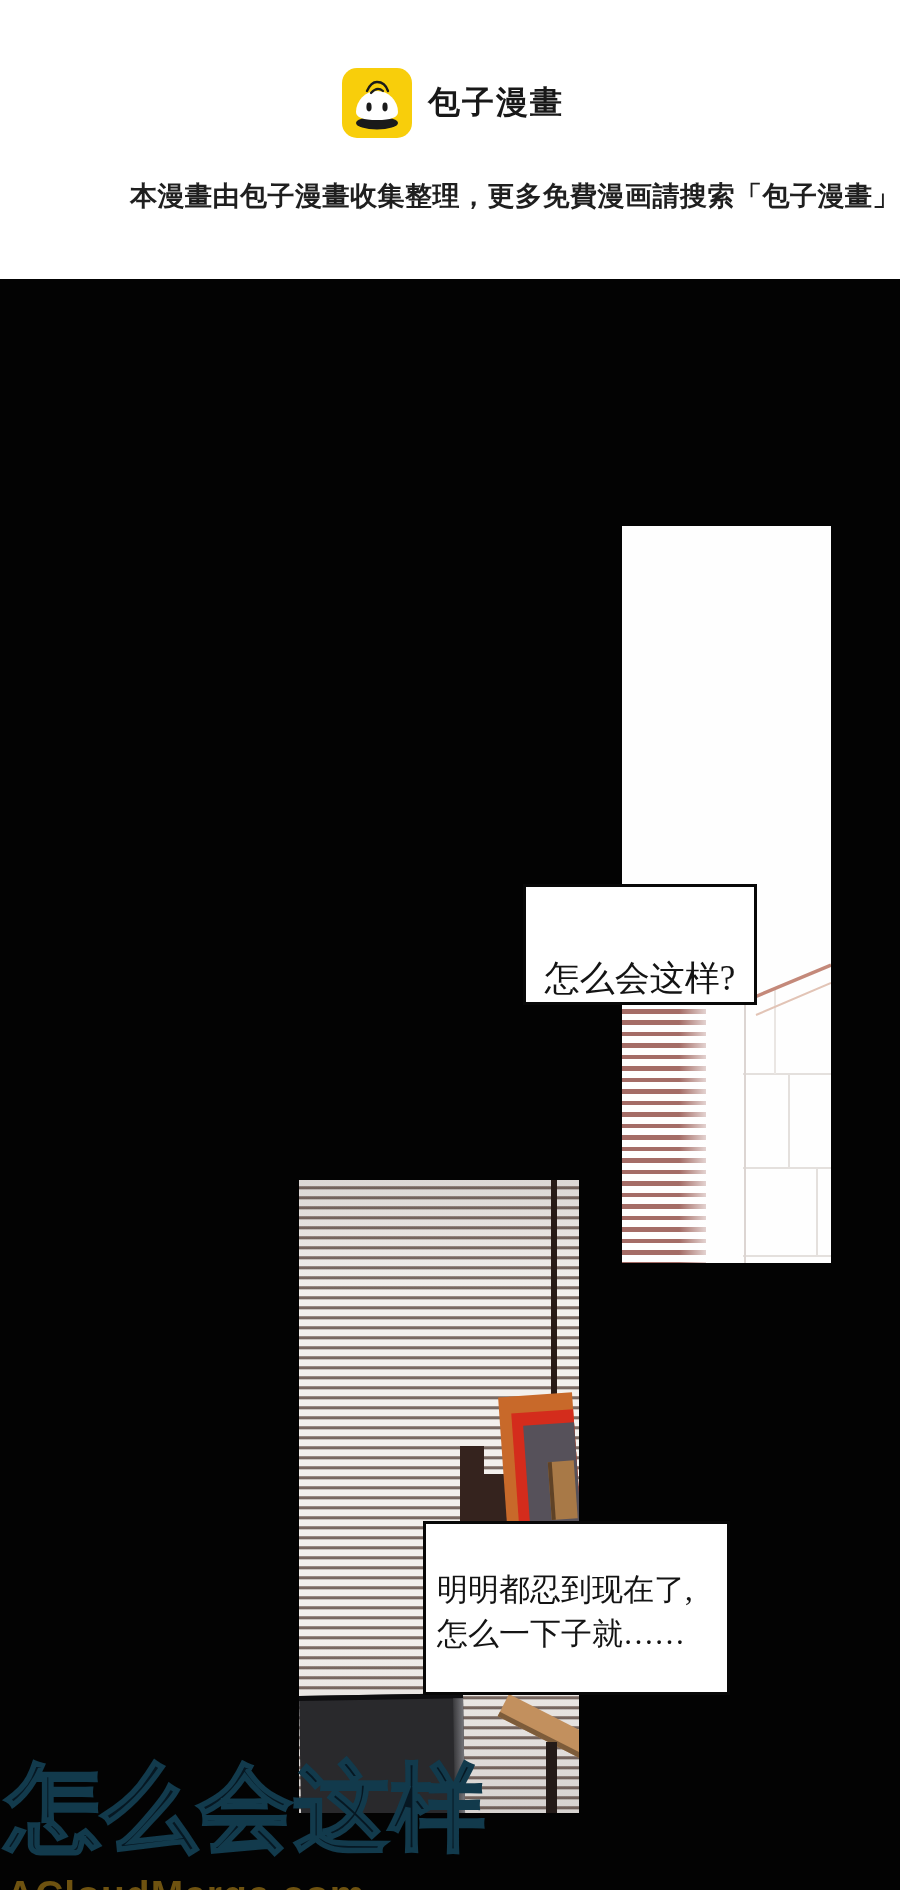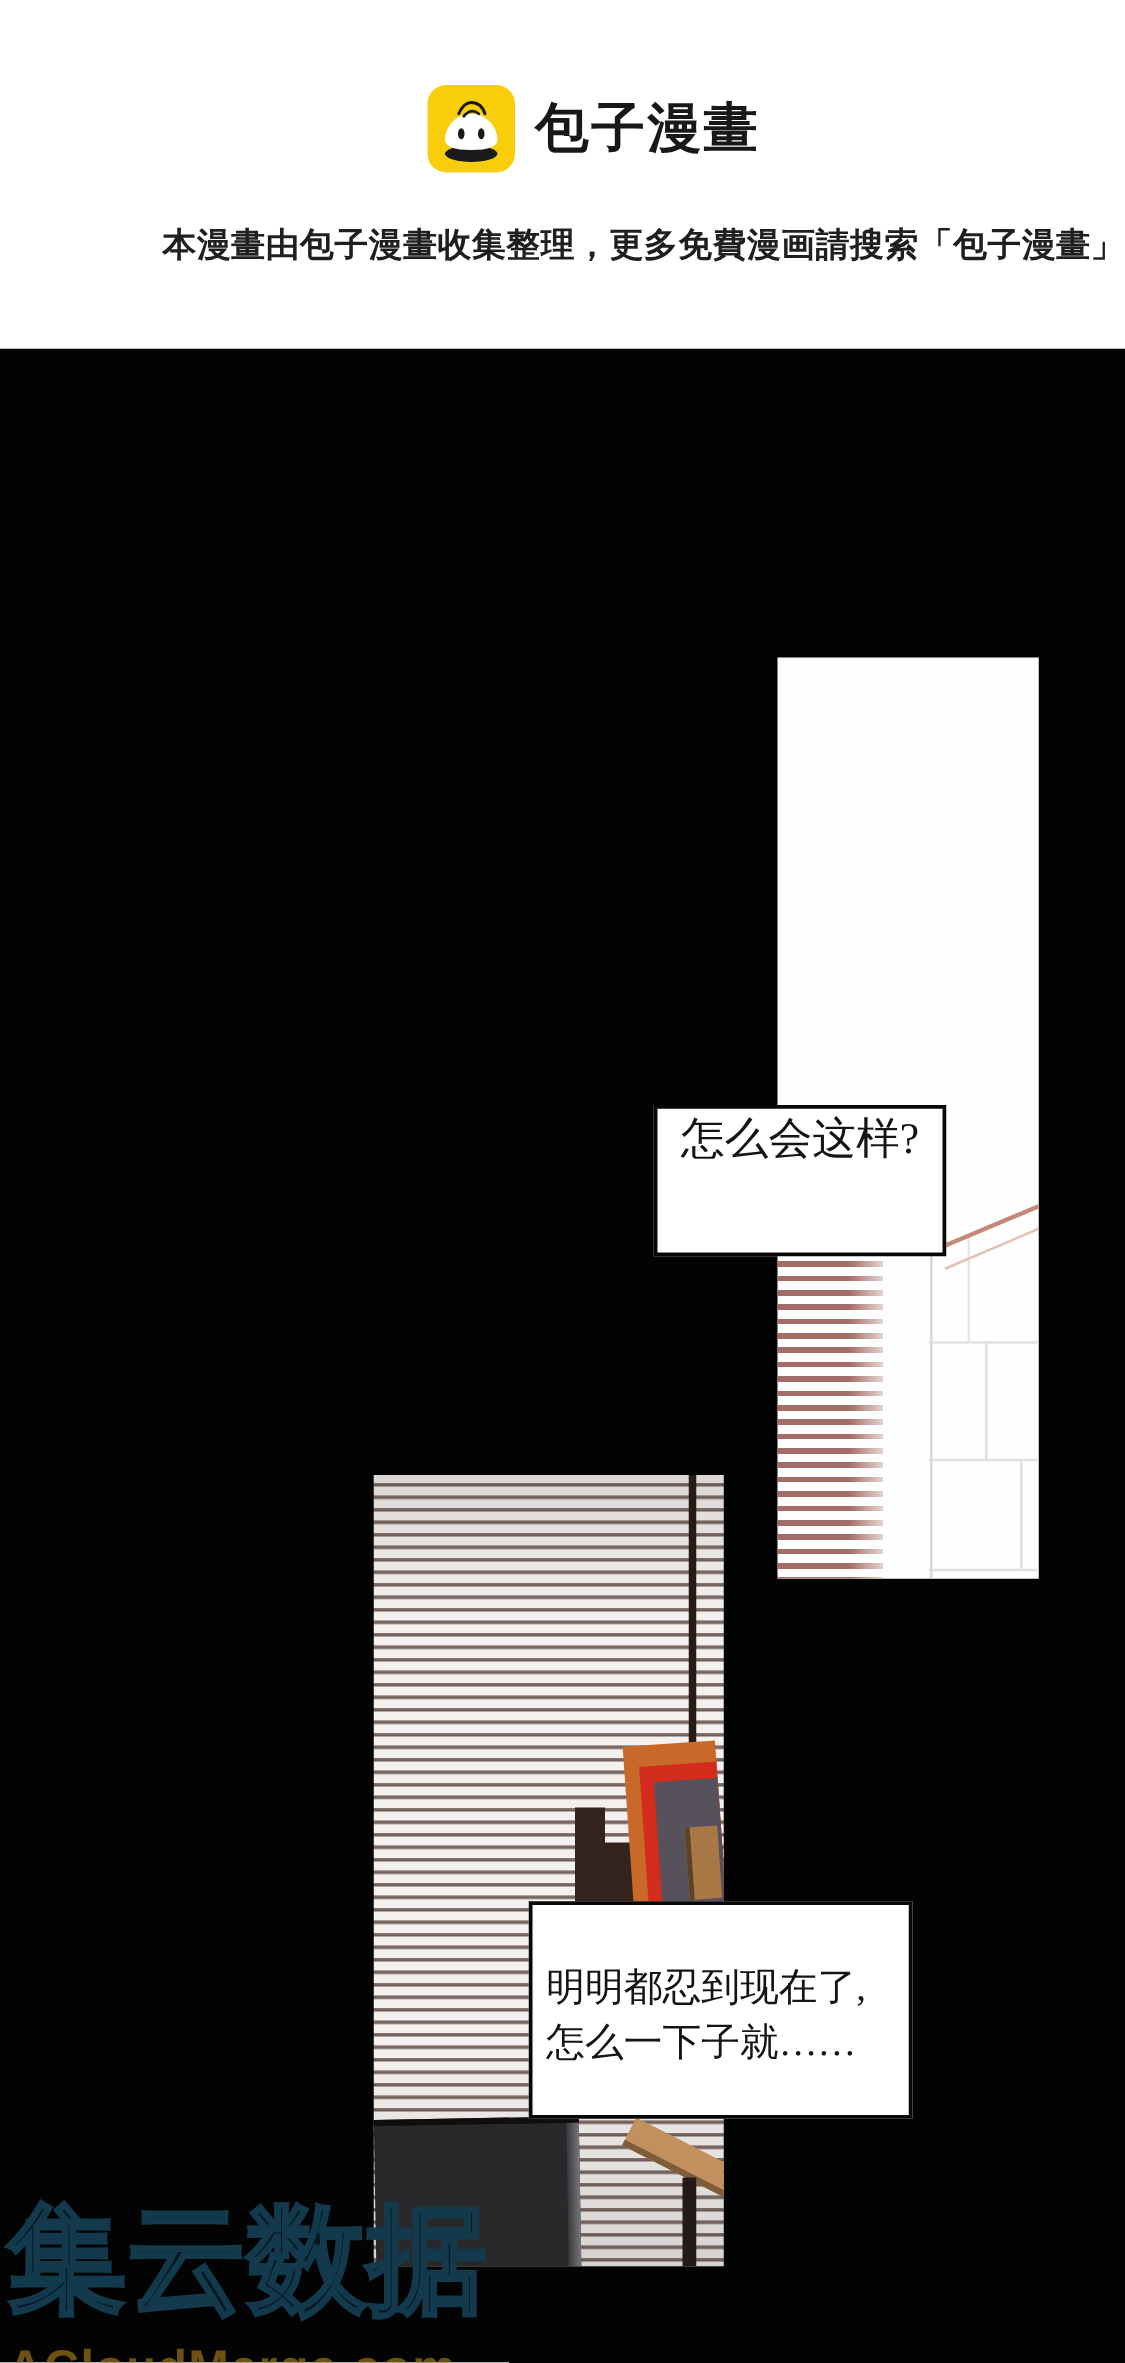--- a/index.html
+++ b/index.html
@@ -3,21 +3,21 @@
 <meta charset="utf-8">
 <style>
   html,body{margin:0;padding:0;background:#ffffff;}
   #page{position:relative;width:900px;height:1890px;overflow:hidden;background:#ffffff;
         font-family:"Liberation Sans","DejaVu Sans",sans-serif;}
 
   
   .site-header{position:absolute;left:0;top:0;width:900px;height:279px;background:#ffffff;}
   .brand-row{position:absolute;left:342px;top:68px;height:70px;display:flex;align-items:center;}
   .logo{width:70px;height:70px;background:#F8CE0B;border-radius:15px;flex:0 0 auto;}
-  .brand-name{margin-left:16px;font-size:43px;font-weight:bold;color:#181818;letter-spacing:2px;white-space:nowrap;}
+  .brand-name{margin-left:16px;font-size:32px;font-weight:bold;color:#181818;letter-spacing:2px;white-space:nowrap;}
   .notice{position:absolute;left:0;top:178px;width:900px;text-align:right;
           font-size:27px;font-weight:600;color:#1f1f1f;letter-spacing:0.5px;white-space:nowrap;}
 
   
   .comic{position:absolute;left:0;top:279px;width:900px;height:1611px;background:#030303;}
 
   
   .panel1{position:absolute;left:622px;top:247px;width:209px;height:737px;background:#fefefe;overflow:hidden;}
   .p1-blinds{position:absolute;left:0;top:476px;width:84px;height:261px;
      background-image:linear-gradient(90deg,rgba(255,255,255,0) 68%,rgba(255,255,255,0.7) 100%),
@@ -40,21 +40,21 @@
          border-bottom:5px solid #7d5c3a;transform:rotate(27deg);transform-origin:0 0;}
   .bar{position:absolute;left:247px;top:562px;width:11px;height:71px;background:#241b18;}
   .monitor{position:absolute;left:0px;top:516px;width:164px;height:117px;background:#29292c;
            border-top:5px solid #0e0e10;transform:rotate(-1deg);transform-origin:0 0;}
   .monitor-edge{position:absolute;right:0;top:0;bottom:0;width:10px;
            background:linear-gradient(90deg,#3a3a3d,#76767b);}
 
   
   .bubble{position:absolute;background:#ffffff;border:3px solid #080808;box-sizing:border-box;
           color:#141414;font-family:"Liberation Serif","DejaVu Serif",serif;z-index:20;}
-  .bubble1{left:523px;top:605px;width:234px;height:121px;display:flex;align-items:flex-start;justify-content:center;
+  .bubble1{left:523px;top:605px;width:234px;height:121px;display:flex;align-items:flex-end;justify-content:center;
            font-size:35px;white-space:nowrap;}
   .bubble2{left:423px;top:1242px;width:307px;height:174px;padding:44px 0 0 11px;font-size:31px;line-height:44px;white-space:nowrap;}
 
   
   .watermark{position:absolute;left:6px;top:1466px;z-index:50;}
   .wm-name{font-size:95px;font-weight:bold;letter-spacing:1px;color:#061722;
            -webkit-text-stroke:2.5px #123a4c;white-space:nowrap;}
   .wm-site{margin-top:0px;font-size:39px;font-weight:800;color:#6e5210;letter-spacing:1px;white-space:nowrap;}
 </style>
 </head>
@@ -116,18 +116,18 @@
 
     <div class="bubble bubble1">
       <span>怎么会这样?</span>
     </div>
     <div class="bubble bubble2">
       <div>明明都忍到现在了,</div>
       <div>怎么一下子就……</div>
     </div>
 
     <div class="watermark">
-      <div class="wm-name">集云数据</div>
+      <div class="wm-name">怎么会这样</div>
       <div class="wm-site">ACloudMerge.com</div>
     </div>
 
   </div>
 </div>
 
 </body></html>

